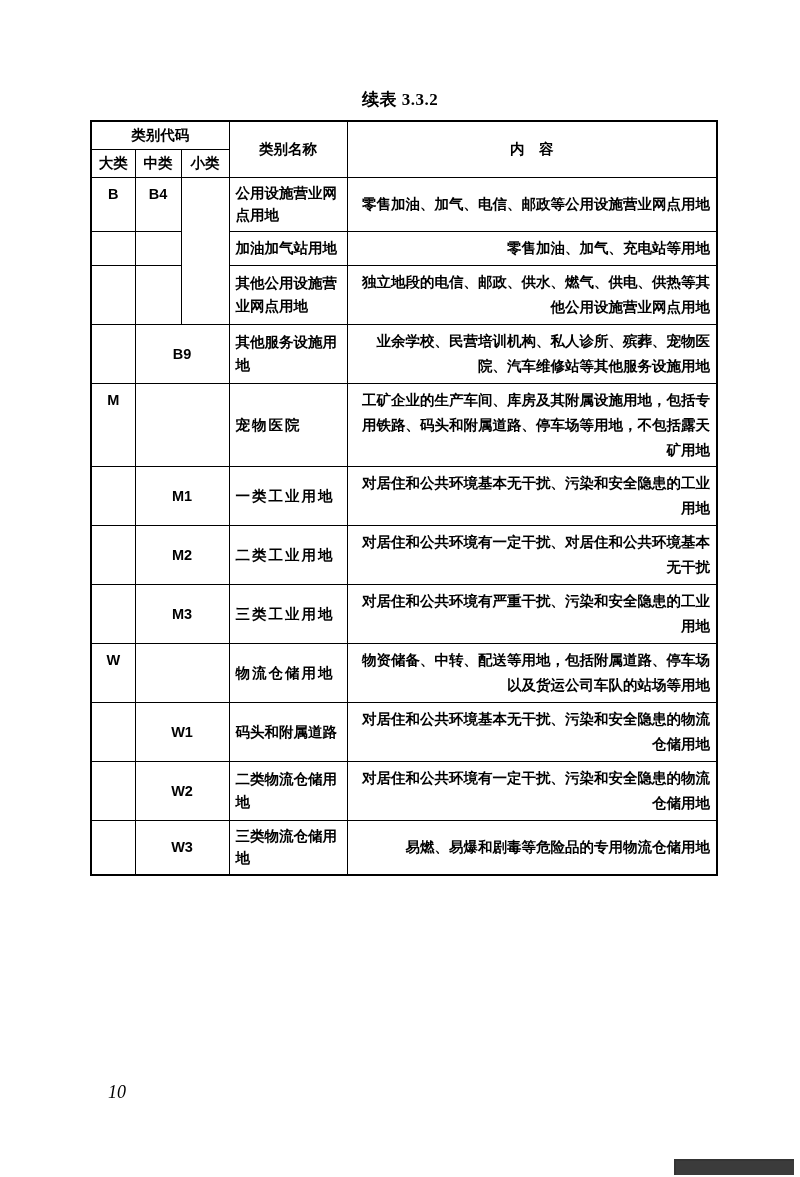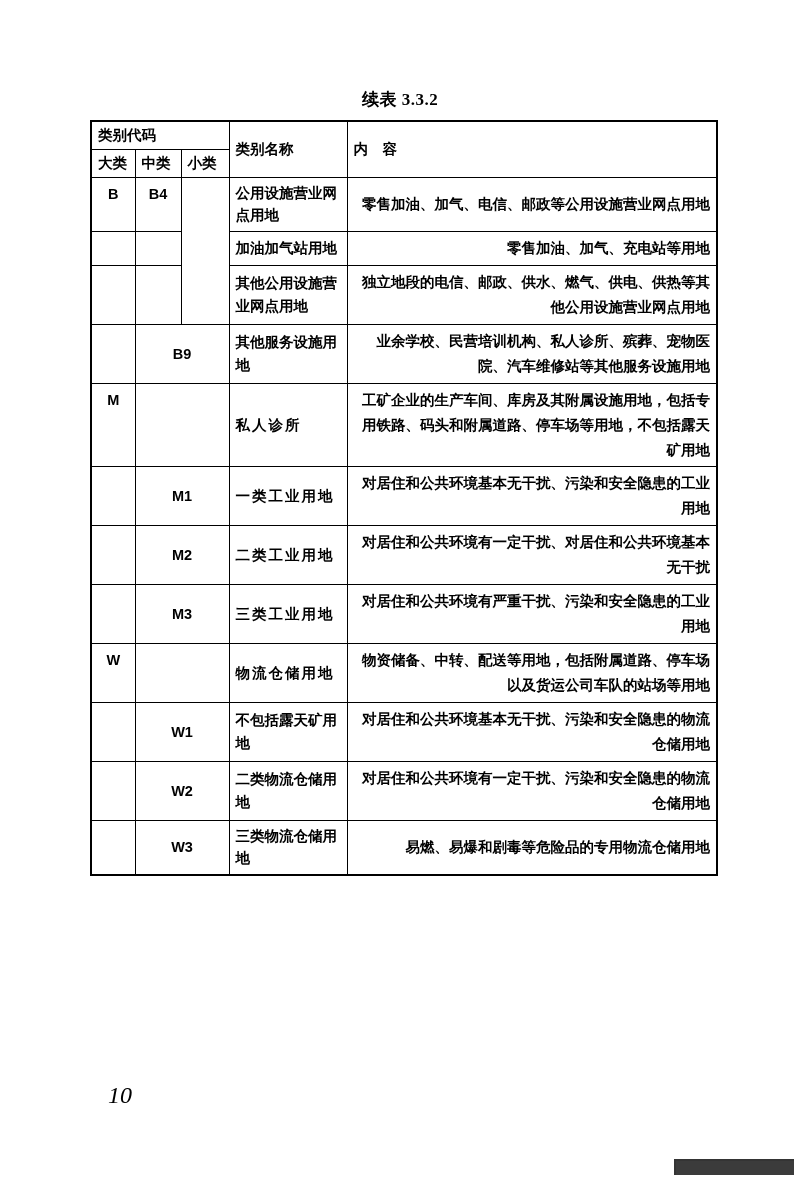--- a/index.html
+++ b/index.html
@@ -43,20 +43,21 @@
   }
   table.land-table td, table.land-table th {
     border: 1px solid #000;
     padding: 4px 6px;
     vertical-align: middle;
     font-size: 14.5px;
     font-family: "Liberation Sans", sans-serif;
     font-weight: bold;
   }
   .hdr {
+    text-align: center;
     font-weight: bold;
     font-size: 15px;
   }
   .code-cell {
     text-align: center;
     font-weight: bold;
     font-size: 15px;
     font-family: "Liberation Serif", serif;
   }
   .code-cell.top {
@@ -81,21 +82,21 @@
     padding-right: 8px;
   }
   .thickline-top > td {
     border-top: 2px solid #000;
   }
   .page-number {
     position: absolute;
     left: 108px;
     top: 1082px;
     font-family: "Liberation Serif", serif;
-    font-size: 24px;
+    font-size: 18px;
     font-style: italic;
   }
   .corner-mark {
     position: absolute;
     right: 6px;
     bottom: 2px;
     width: 120px;
     height: 16px;
     background: #111;
     opacity: 0.85;
@@ -160,21 +161,21 @@
       <tr>
         <td class="code-cell"></td>
         <td class="code-cell" colspan="2">B9</td>
         <td class="name-cell">其他服务设施用地</td>
         <td class="content-cell">业余学校、民营培训机构、私人诊所、殡葬、宠物医院、汽车维修站等其他服务设施用地</td>
       </tr>
 
       <tr class="thickline-top">
         <td class="code-cell top">M</td>
         <td class="code-cell" colspan="2"></td>
-        <td class="name-cell spread">私人诊所</td>
+        <td class="name-cell spread">宠物医院</td>
         <td class="content-cell">工矿企业的生产车间、库房及其附属设施用地，包括专用铁路、码头和附属道路、停车场等用地，不包括露天矿用地</td>
       </tr>
 
       <tr>
         <td class="code-cell"></td>
         <td class="code-cell" colspan="2">M1</td>
         <td class="name-cell spread">一类工业用地</td>
         <td class="content-cell">对居住和公共环境基本无干扰、污染和安全隐患的工业用地</td>
       </tr>
 
@@ -195,21 +196,21 @@
       <tr class="thickline-top">
         <td class="code-cell top">W</td>
         <td class="code-cell" colspan="2"></td>
         <td class="name-cell spread">物流仓储用地</td>
         <td class="content-cell">物资储备、中转、配送等用地，包括附属道路、停车场以及货运公司车队的站场等用地</td>
       </tr>
 
       <tr>
         <td class="code-cell"></td>
         <td class="code-cell" colspan="2">W1</td>
-        <td class="name-cell">不包括露天矿用地</td>
+        <td class="name-cell">码头和附属道路</td>
         <td class="content-cell">对居住和公共环境基本无干扰、污染和安全隐患的物流仓储用地</td>
       </tr>
 
       <tr>
         <td class="code-cell"></td>
         <td class="code-cell" colspan="2">W2</td>
         <td class="name-cell">二类物流仓储用地</td>
         <td class="content-cell">对居住和公共环境有一定干扰、污染和安全隐患的物流仓储用地</td>
       </tr>
 

